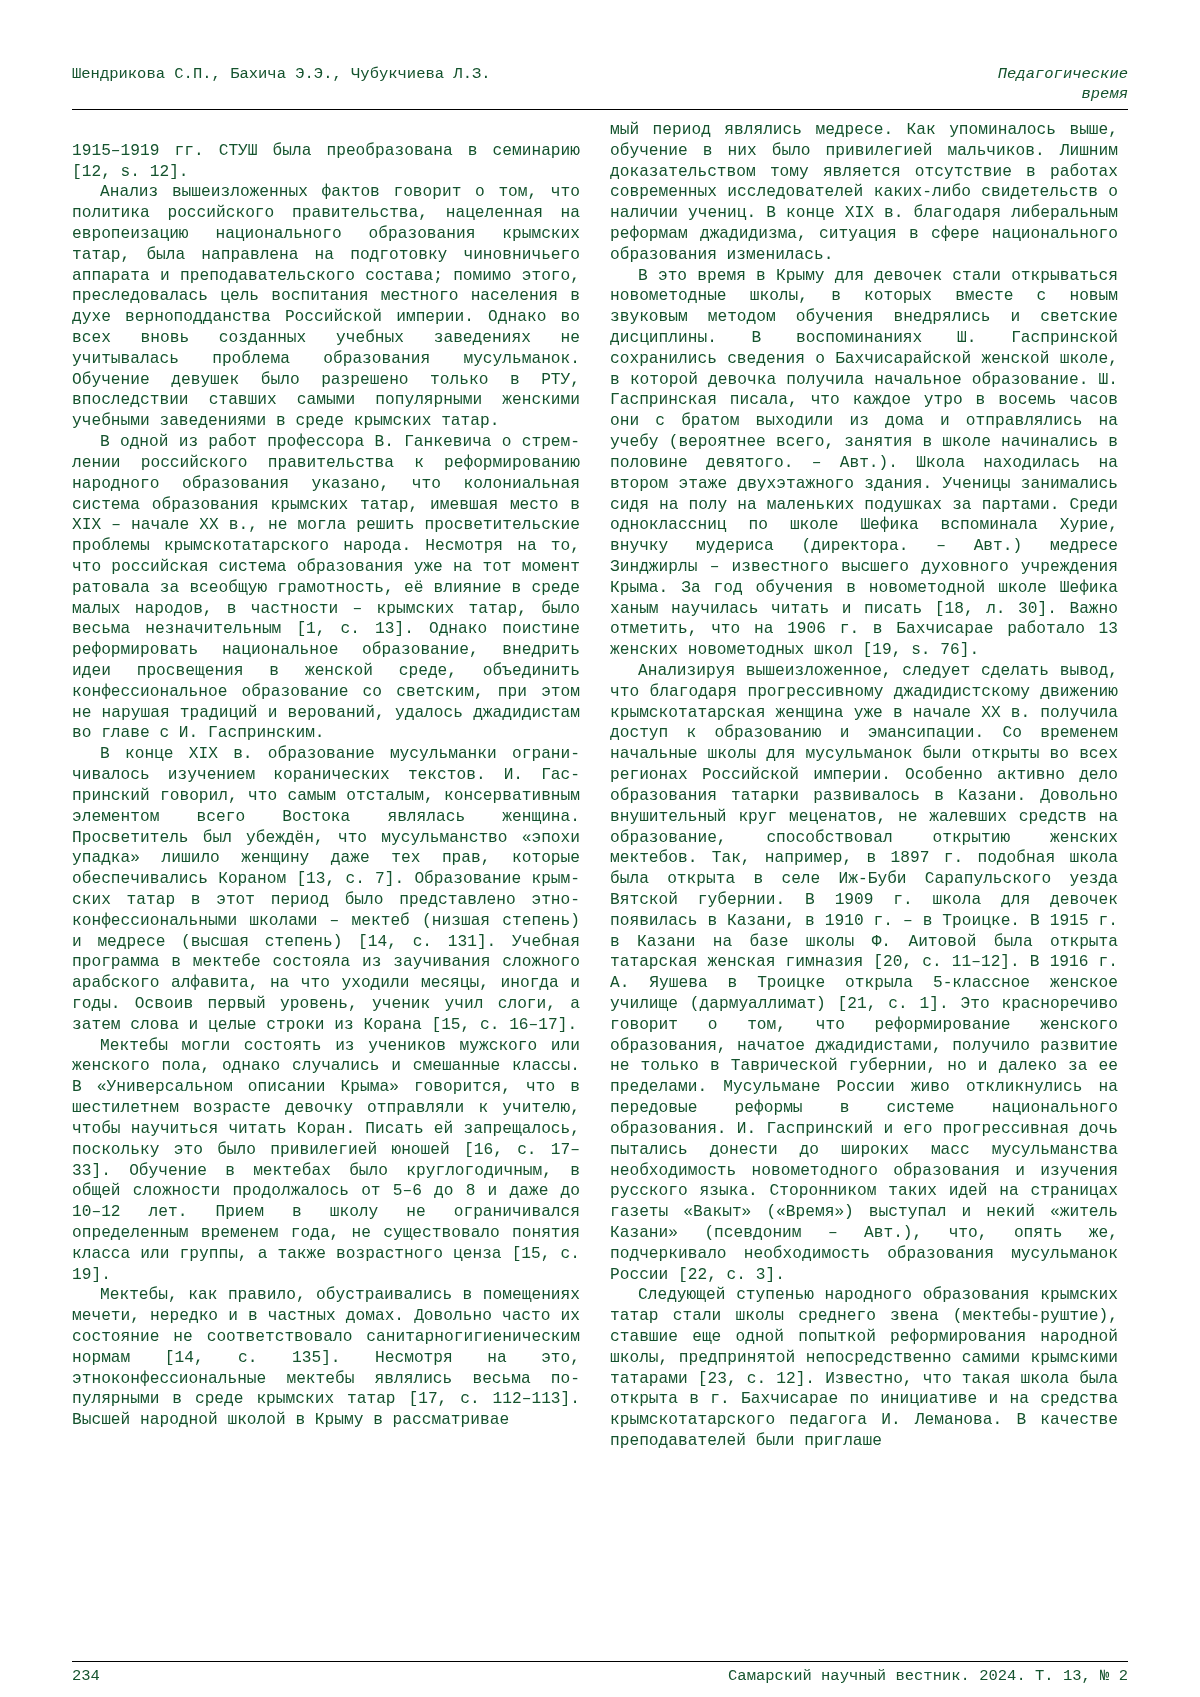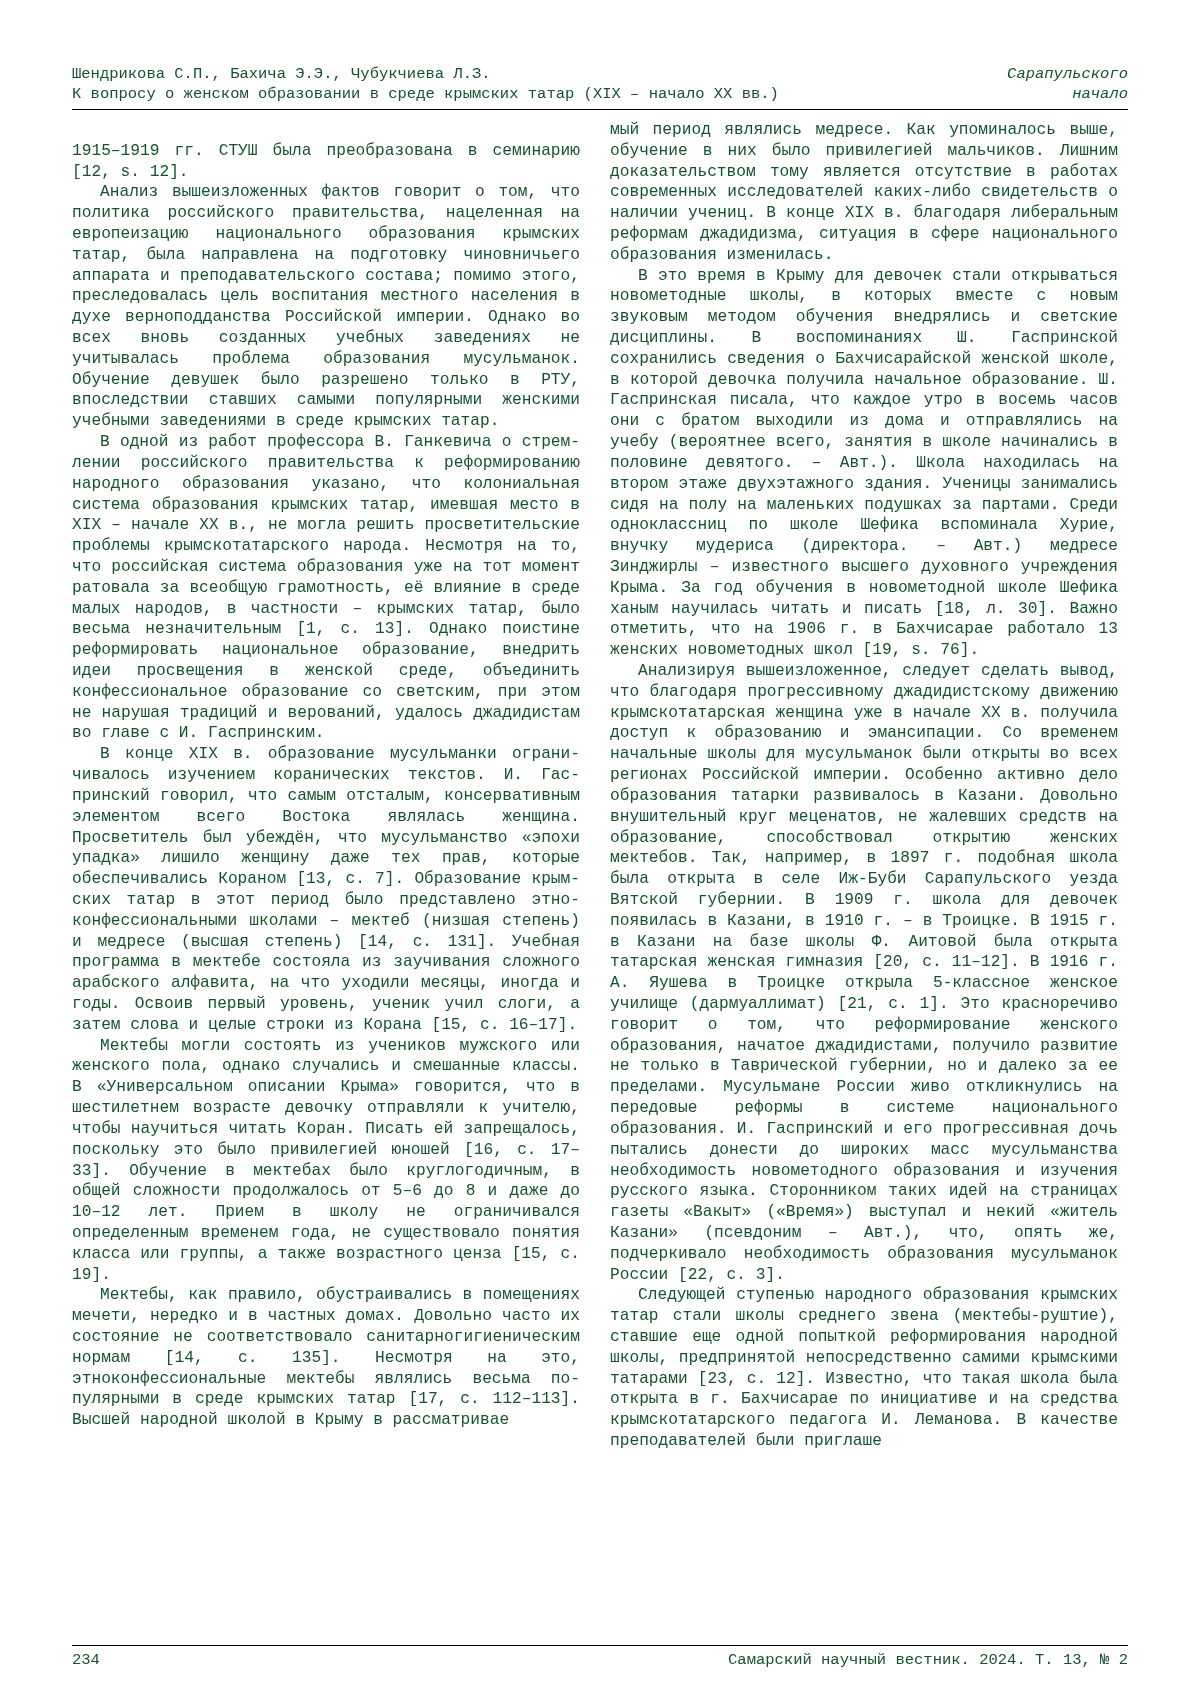--- a/index.html
+++ b/index.html
@@ -61,21 +61,21 @@
     text-indent: 0;
   }
   .col p + p {
     margin-top: 0;
   }
   
   .footer {
     position: absolute;
     left: 72px;
     right: 72px;
-    bottom: 40px;
+    bottom: 24px;
   }
   .footer-rule {
     border: 0;
     border-top: 1px solid #000;
     margin: 0 0 5px 0;
   }
   .footer-row {
     display: flex;
     justify-content: space-between;
     align-items: baseline;
@@ -86,25 +86,24 @@
   }
 </style>
 </head>
 <body>
 
 <div class="page">
 
   <div class="header">
     <div class="header-left">
       <div>Шендрикова С.П., Бахича Э.Э., Чубукчиева Л.З.</div>
-      <div>К вопросу о женском образовании в среде крымских татар (XIX – начало XX вв.)</div>
     </div>
     <div class="header-right">
-      <div>Сарапульского</div>
-      <div>начало</div>
+      <div>Педагогические</div>
+      <div>время</div>
     </div>
   </div>
   <hr class="header-rule">
 
   <div class="columns">
 
     <div class="col">
       <p class="noindent">1915–1919 гг. СТУШ была преобразована в семина­рию [12, s. 12].</p>
       <p>Анализ вышеизложенных фактов говорит о том, что политика российского правительства, нацеленная на европеизацию национального образования крым­ских татар, была направлена на подготовку чиновни­чьего аппарата и преподавательского состава; поми­мо этого, преследовалась цель воспитания местного населения в духе верноподданства Российской импе­рии. Однако во всех вновь созданных учебных заве­дениях не учитывалась проблема образования мусуль­манок. Обучение девушек было разрешено только в РТУ, впоследствии ставших самыми популярными женскими учебными заведениями в среде крымских татар.</p>
       <p>В одной из работ профессора В. Ганкевича о стрем­лении российского правительства к реформированию народного образования указано, что колониальная система образования крымских татар, имевшая место в XIX – начале XX в., не могла решить просвети­тельские проблемы крымскотатарского народа. Не­смотря на то, что российская система образования уже на тот момент ратовала за всеобщую грамот­ность, её влияние в среде малых народов, в частно­сти – крымских татар, было весьма незначительным [1, с. 13]. Однако поистине реформировать нацио­нальное образование, внедрить идеи просвещения в женской среде, объединить конфессиональное обра­зование со светским, при этом не нарушая традиций и верований, удалось джадидистам во главе с И. Гас­принским.</p>

